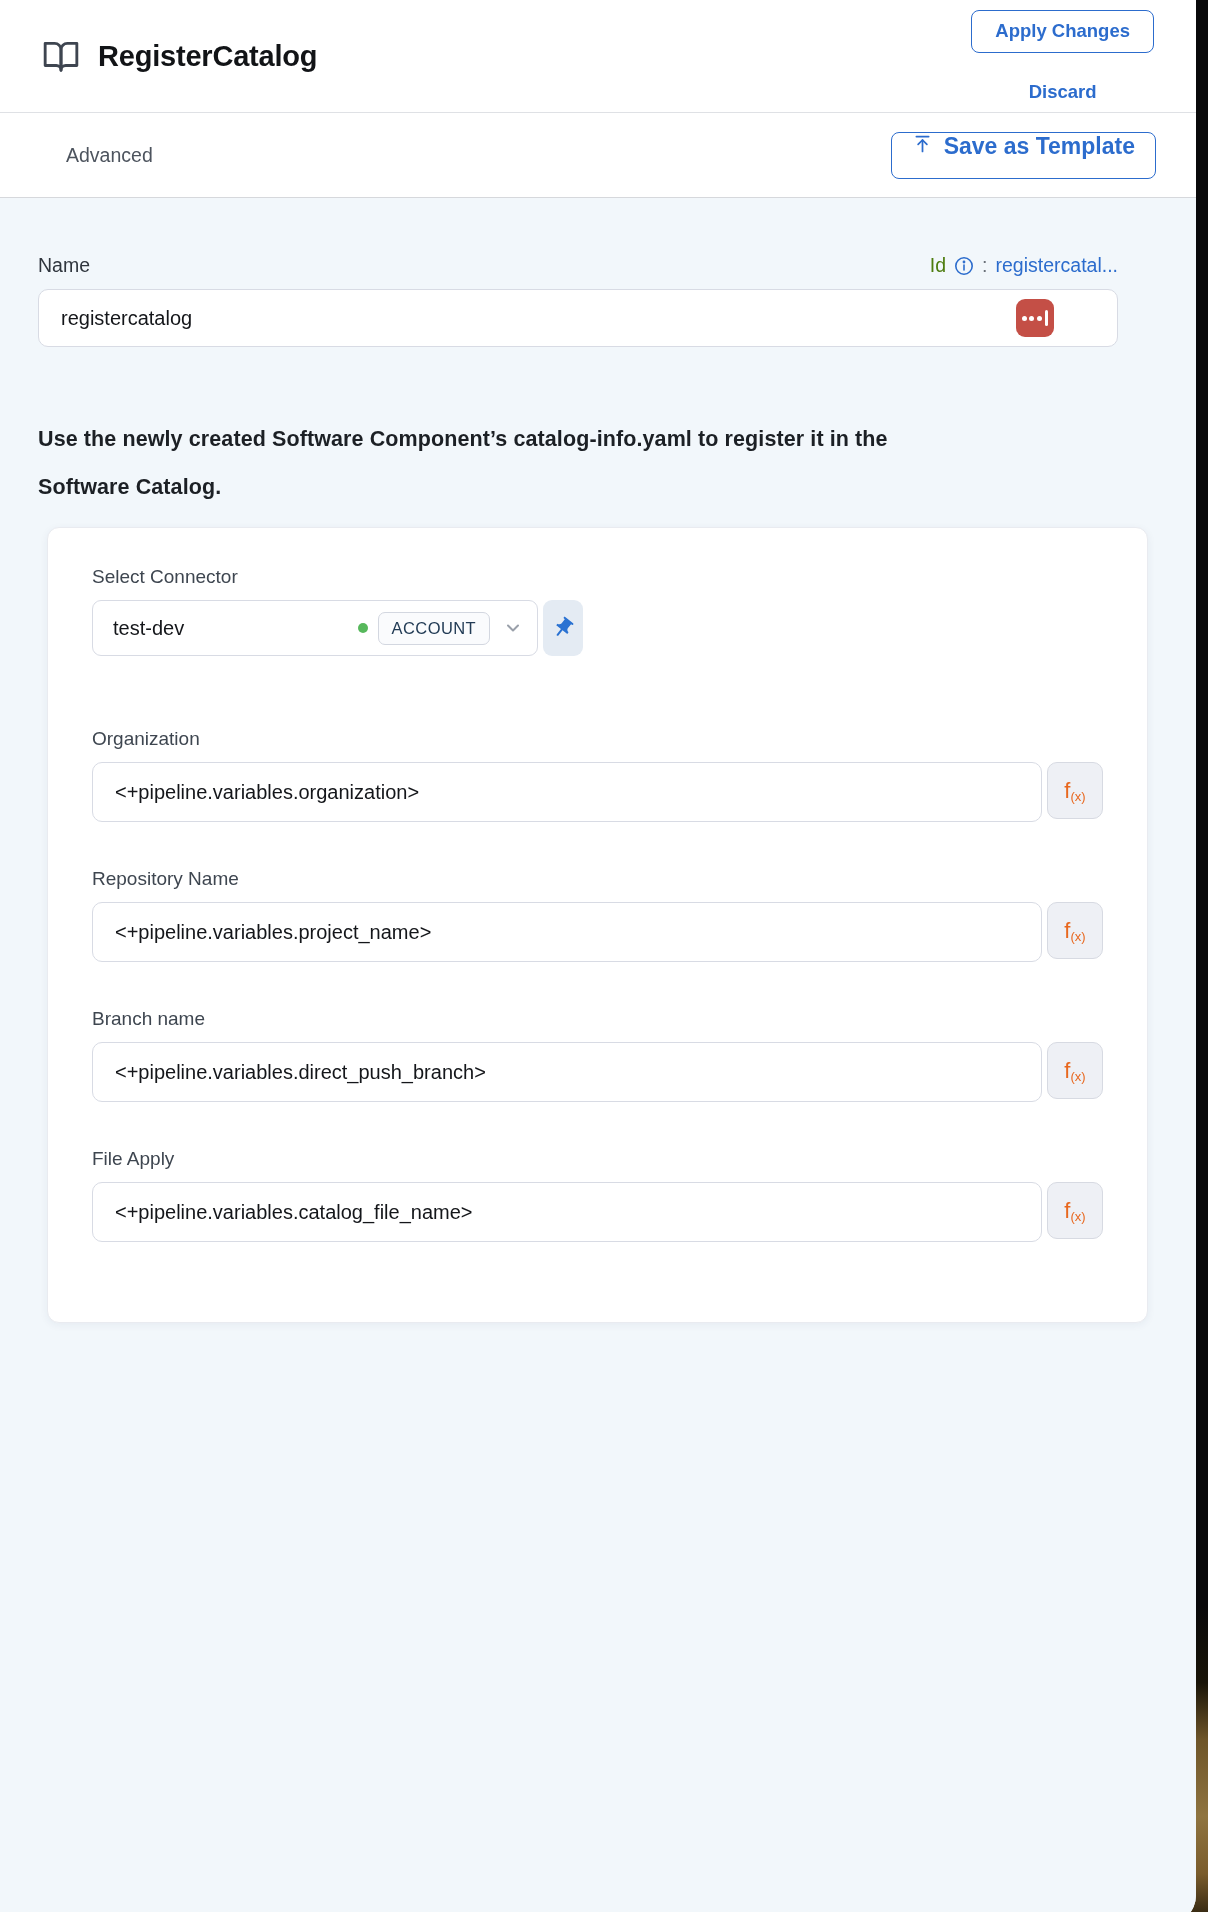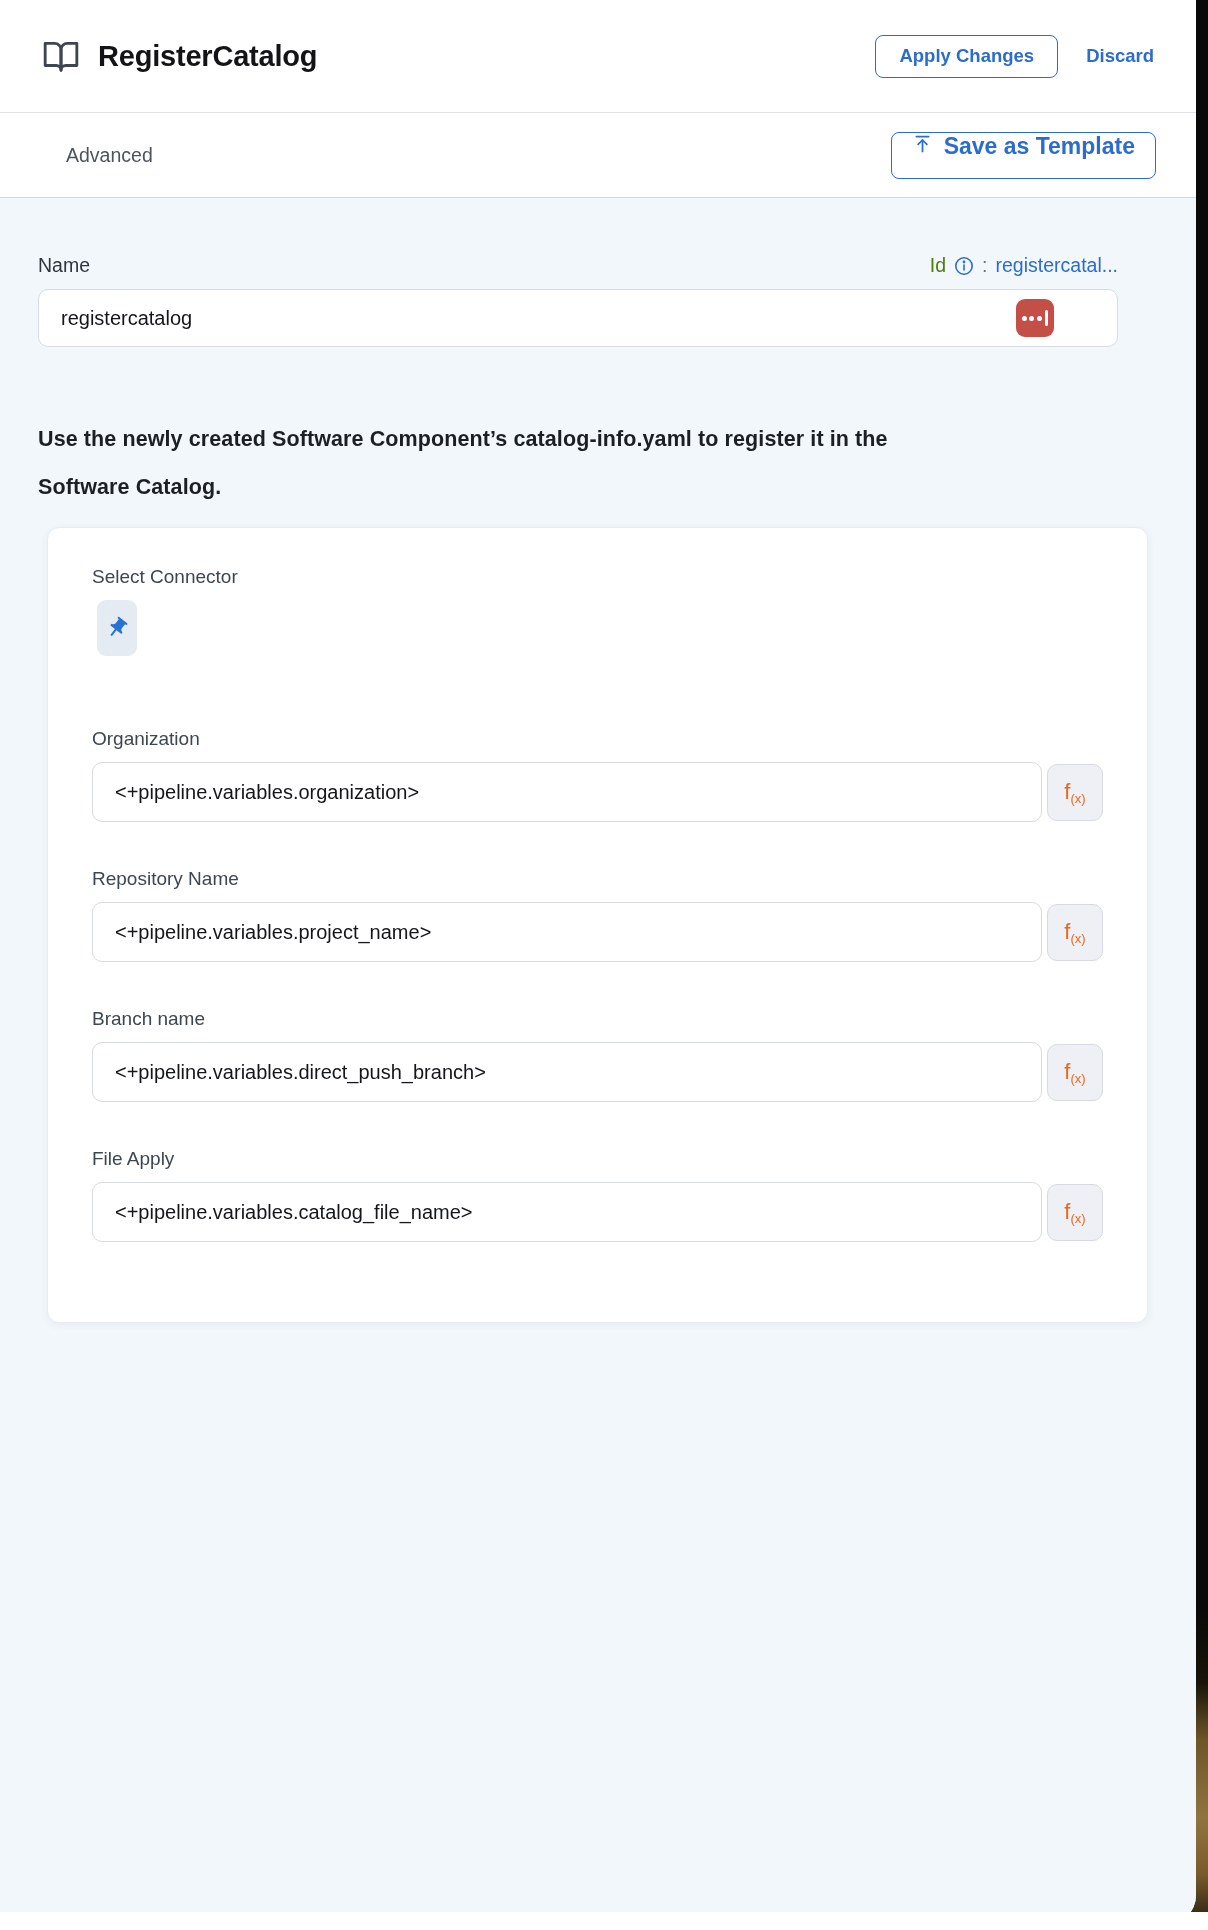--- a/index.html
+++ b/index.html
@@ -20,21 +20,21 @@
     overflow:hidden;
   }
   .panel{
     position:absolute;left:0;top:0;width:1196px;height:1925px;
     background:#fff;border-bottom-right-radius:30px;overflow:hidden;
   }
   
   .hdr{height:113px;display:flex;align-items:center;padding:0 42px;border-bottom:1px solid #dfe1e5;background:#fff;}
   .book-icon{width:38px;height:38px;color:#3e4550;flex:0 0 auto;}
   .hdr-title{font-size:29px;font-weight:700;color:#121417;margin-left:18px;letter-spacing:-0.2px;}
-  .hdr-actions{margin-left:auto;display:flex;align-items:center;gap:28px;}
+  .hdr-actions{margin-left:auto;display:flex;align-items:center;gap:28px;flex-direction:column;}
   .btn-outline{border:1.5px solid var(--accent);color:var(--accent);border-radius:8px;background:#fff;font-weight:600;cursor:pointer;font-family:inherit;}
   .apply-btn{height:43px;padding:0 23px;font-size:18.5px;}
   .discard-btn{color:var(--accent);font-weight:600;font-size:18.5px;background:none;border:none;cursor:pointer;font-family:inherit;padding:0;}
   
   .tabbar{height:85px;display:flex;align-items:stretch;padding:0 40px 0 28px;border-bottom:1px solid #d6d8dc;background:#fff;}
   .tab{display:flex;align-items:center;padding:0 12px;font-size:19.5px;position:relative;cursor:pointer;}
   .tab-active{font-weight:700;color:#16181c;}
   .tab-active::after{content:"";position:absolute;left:0;right:0;bottom:-1px;height:4px;background:var(--accent);border-radius:3px;}
   .tab-inactive{color:#4d545e;font-weight:500;margin-left:26px;}
   .save-template-btn{margin-left:auto;align-self:center;height:47px;display:flex;align-items:flex-start;gap:11px;padding:0 20px;font-size:23px;}
@@ -60,21 +60,21 @@
   .connector-row{display:flex;align-items:stretch;height:56px;margin-bottom:72px;}
   .connector-box{width:446px;background:#fff;border:1px solid #d8dbe4;border-radius:9px;display:flex;align-items:center;padding:0 14px 0 20px;cursor:pointer;}
   .connector-value{font-size:20px;color:#14161a;}
   .scope-dot{width:10px;height:10px;border-radius:50%;background:var(--green);margin-left:auto;}
   .scope-badge{margin-left:10px;border:1px solid #d3d7e0;background:#fafbfd;color:#233c56;font-size:16.5px;font-weight:500;padding:6px 13px;border-radius:7px;letter-spacing:.4px;}
   .chev-icon{width:20px;height:20px;margin-left:13px;color:#9aa0aa;}
   .pin-seg{width:40px;margin-left:5px;background:#e4ebf3;border-radius:9px;display:flex;align-items:center;justify-content:center;cursor:pointer;}
   .pin-icon{width:24px;height:24px;color:#2a72d2;transform:rotate(38deg);}
   .fgroup{margin-bottom:46px;}
   .fgroup:last-child{margin-bottom:0;}
-  .frow{display:flex;align-items:center;}
+  .frow{display:flex;align-items:flex-start;}
   .frow .text-input{flex:1 1 auto;height:60px;padding:0 22px;}
   .fx-btn{flex:0 0 56px;height:57px;margin-left:5px;background:#eef0f5;border:1px solid #d7dae2;border-radius:10px;color:var(--orange);display:flex;align-items:center;justify-content:center;cursor:pointer;font-family:inherit;}
   .fx-f{font-size:22px;line-height:1;}
   .fx-sub{font-size:13px;line-height:1;position:relative;top:6px;}
 </style>
 </head>
 <body>
 
 <div class="screen">
   <div class="panel">
@@ -128,20 +128,28 @@
           <span class="op-bar"></span>
         </div>
       </div>
 
       <div class="desc">Use the newly created Software Component’s catalog-info.yaml to register it in the Software Catalog.</div>
 
       <div class="card">
 
         <div class="field-label">Select Connector</div>
         <div class="connector-row">
+          <div class="connector-box">
+            <span class="connector-value">test-dev</span>
+            <span class="scope-dot"></span>
+            <span class="scope-badge">ACCOUNT</span>
+            <svg class="chev-icon" viewBox="0 0 24 24" fill="none" stroke="currentColor" stroke-width="2.4" stroke-linecap="round" stroke-linejoin="round">
+              <path d="M6 9l6 6 6-6"></path>
+            </svg>
+          </div>
           <div class="pin-seg">
             <svg class="pin-icon" viewBox="0 0 24 24" fill="currentColor">
               <path d="M16 9V4h1c.55 0 1-.45 1-1s-.45-1-1-1H7c-.55 0-1 .45-1 1s.45 1 1 1h1v5c0 1.66-1.34 3-3 3v2h5.97v7l1 1 1-1v-7H19v-2c-1.66 0-3-1.34-3-3z"></path>
             </svg>
           </div>
         </div>
 
         <div class="fgroup">
           <div class="field-label">Organization</div>
           <div class="frow">

